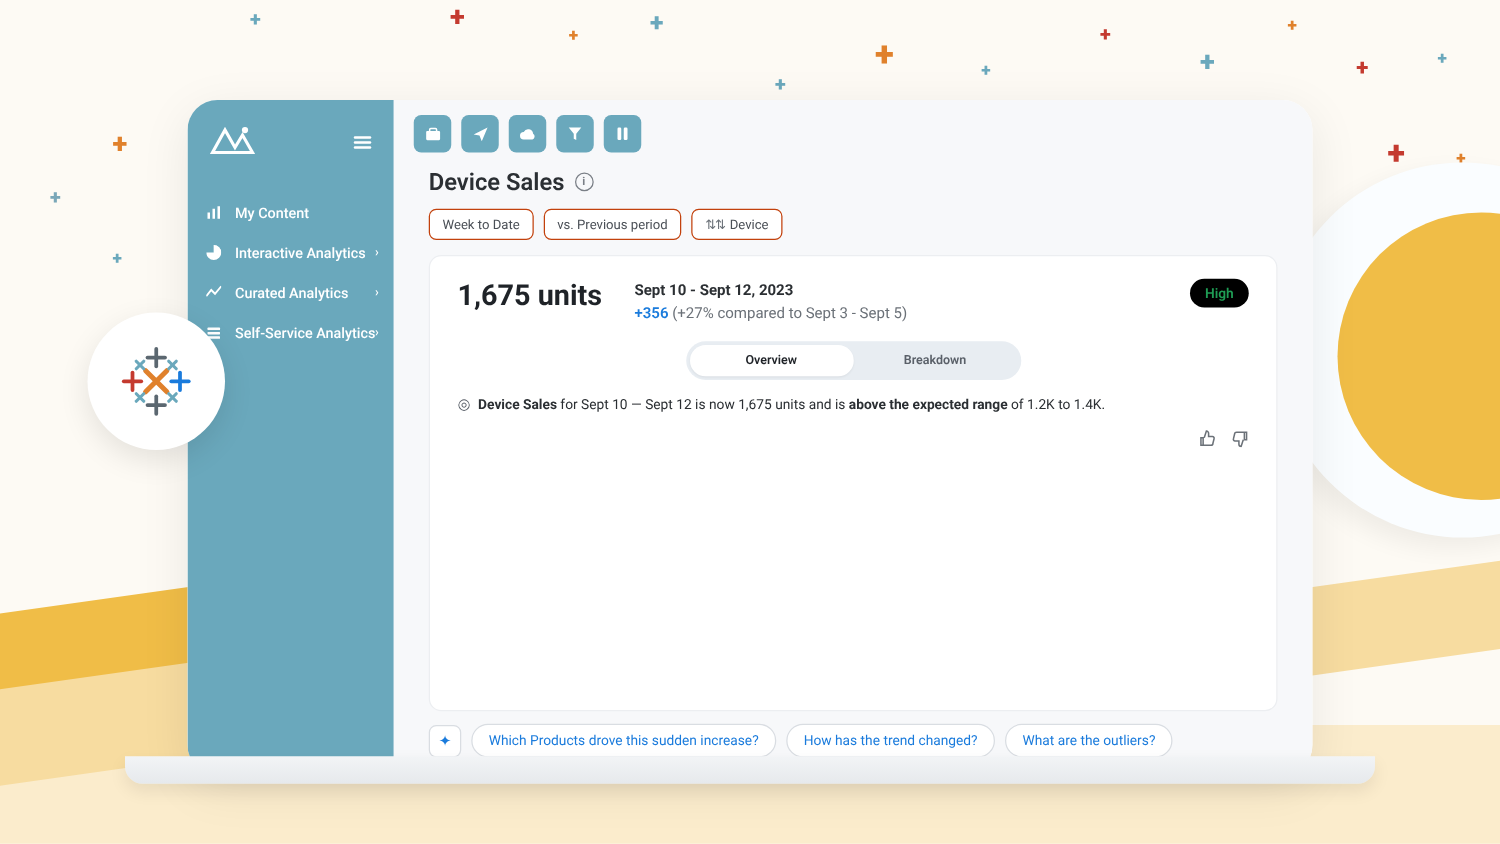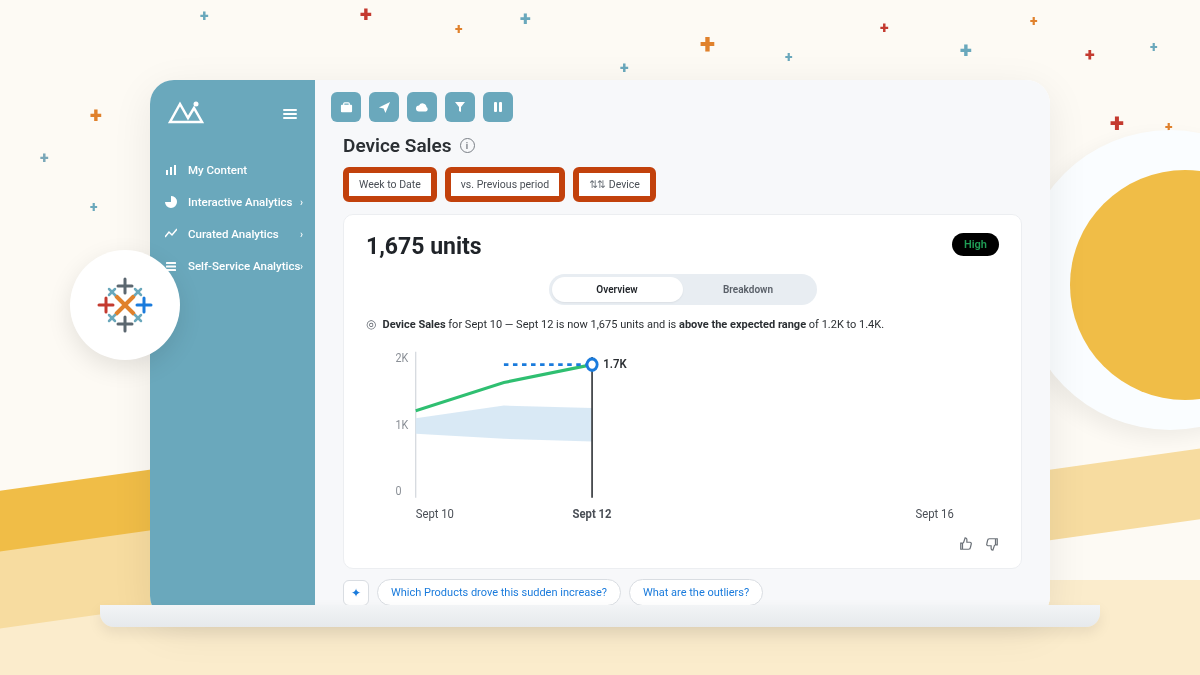--- a/index.html
+++ b/index.html
@@ -99,21 +99,21 @@
     flex-direction:column;
     overflow:hidden;
   }
   .title-row { display:flex; align-items:center; gap:8px; margin-bottom:10px;}
   .page-title { font-size:19px; font-weight:600; color:#2b2f33;}
   .info-circle { width:15px;height:15px;border:1.5px solid #7a7f86;color:#7a7f86;border-radius:50%;display:flex;align-items:center;justify-content:center;font-size:9px;font-weight:700;}
 
   .chips { display:flex; gap:8px; margin-bottom:12px; flex-wrap:wrap;}
   .chip {
     background:#fff;
-    border:6px solid #c2410c;
+    border:1px solid #c2410c;
     border-radius:6px;
     padding:5px 10px;
     font-size:10.5px;
     color:#4a4f56;
     display:flex; align-items:flex-start; gap:4px;
     cursor:pointer;
   }
   .chip .divider { color:#c0c4ca; margin:0 2px;}
   .chip b { font-weight:700; color:#2b2f33;}
 
@@ -360,77 +360,57 @@
           </div>
         <div class="chip">
           <span style="letter-spacing:-1px;color:#6b7178;">⇅⇅</span>
           <span>Device</span>
         </div>
       </div>
 
       <div class="card">
         <div class="metric-row">
           <div class="metric-value">1,675 units</div>
+          <div class="metric-meta">
+            <div style="font-weight:700;">Sept 10 - Sept 12, 2023</div>
+            <div><span class="delta-pos">+356</span> <span style="color:#6b7178;">(+27% compared to Sept 3 - Sept 5)</span></div>
+          </div>
           <div class="metric-badge">High</div>
         </div>
 
         <div class="seg-wrap">
           <div class="seg">
             <div class="seg-btn active">Overview</div>
             <div class="seg-btn">Breakdown</div>
           </div>
         </div>
 
         <div class="insight-row">
           <span class="sparkle-ico">◎</span>
           <span><b>Device Sales</b><span> for Sept 10 — Sept 12 is now 1,675 units and is </span><b>above the expected range</b><span> of 1.2K to 1.4K.</span></span>
         </div>
 
-        <div class="chart-wrap">
-          <svg class="chart-svg" viewBox="0 0 560 150" preserveAspectRatio="none">
-
-            <text class="y-label" x="26" y="18">2K</text>
-            <text class="y-label" x="26" y="70">1K</text>
-            <text class="y-label" x="26" y="122">0</text>
-
-            <line x1="44" y1="10" x2="44" y2="124" stroke="#cfd4da" stroke-width="1"></line>
-
-            <path d="M44 62 L122 52 L200 54 L200 80 L122 78 L44 74 Z" fill="#d5e7f4" opacity="0.9"></path>
-
-            <polyline points="44,56 122,34 200,20" fill="none" stroke="#2fbf71" stroke-width="2.5"></polyline>
-
-            <line x1="122" y1="20" x2="200" y2="20" stroke="#1a7bdc" stroke-width="2" stroke-dasharray="4 4"></line>
-
-            <line x1="200" y1="14" x2="200" y2="124" stroke="#2b2f33" stroke-width="1.4"></line>
-
-            <circle cx="200" cy="20" r="4.5" fill="#fff" stroke="#1a7bdc" stroke-width="2.5"></circle>
-            <text x="210" y="23" font-size="10" fill="#2b2f33" font-weight="600">1.7K</text>
-
-            <text class="x-label" x="44" y="140" text-anchor="start">Sept 10</text>
-            <text class="x-label x-label-bold" x="200" y="140" text-anchor="middle">Sept 12</text>
-            <text class="x-label" x="520" y="140" text-anchor="end">Sept 16</text>
-          </svg>
-        </div>
 
         <div class="feedback-row">
           <span class="thumb">
             <svg width="14" height="14" viewBox="0 0 16 16" fill="none" stroke="#6b7178" stroke-width="1.4">
                 <path d="M2 7h2v7H2zM4 14h7a2 2 0 0 0 2-2l1-4a1.5 1.5 0 0 0-1.5-2H9V3a2 2 0 0 0-2-2L5 7"></path>
               </svg>
           </span>
           <span class="thumb">
             <svg width="14" height="14" viewBox="0 0 16 16" fill="none" stroke="#6b7178" stroke-width="1.4">
                 <path d="M14 9h-2V2h2zM12 2H5a2 2 0 0 0-2 2L2 8a1.5 1.5 0 0 0 1.5 2H7v3a2 2 0 0 0 2 2l2-6"></path>
               </svg>
           </span>
         </div>
       </div>
 
       <div class="suggestions">
         <div class="sparkle-btn">✦</div>
         <div class="sugg-chip">Which Products drove this sudden increase?</div>
+        <div class="sugg-chip">How has the trend changed?</div>
         <div class="sugg-chip">What are the outliers?</div>
       </div>
     </div>
   </div>
 </div>
 
 <div class="laptop-base"></div>
 
 </body></html>

